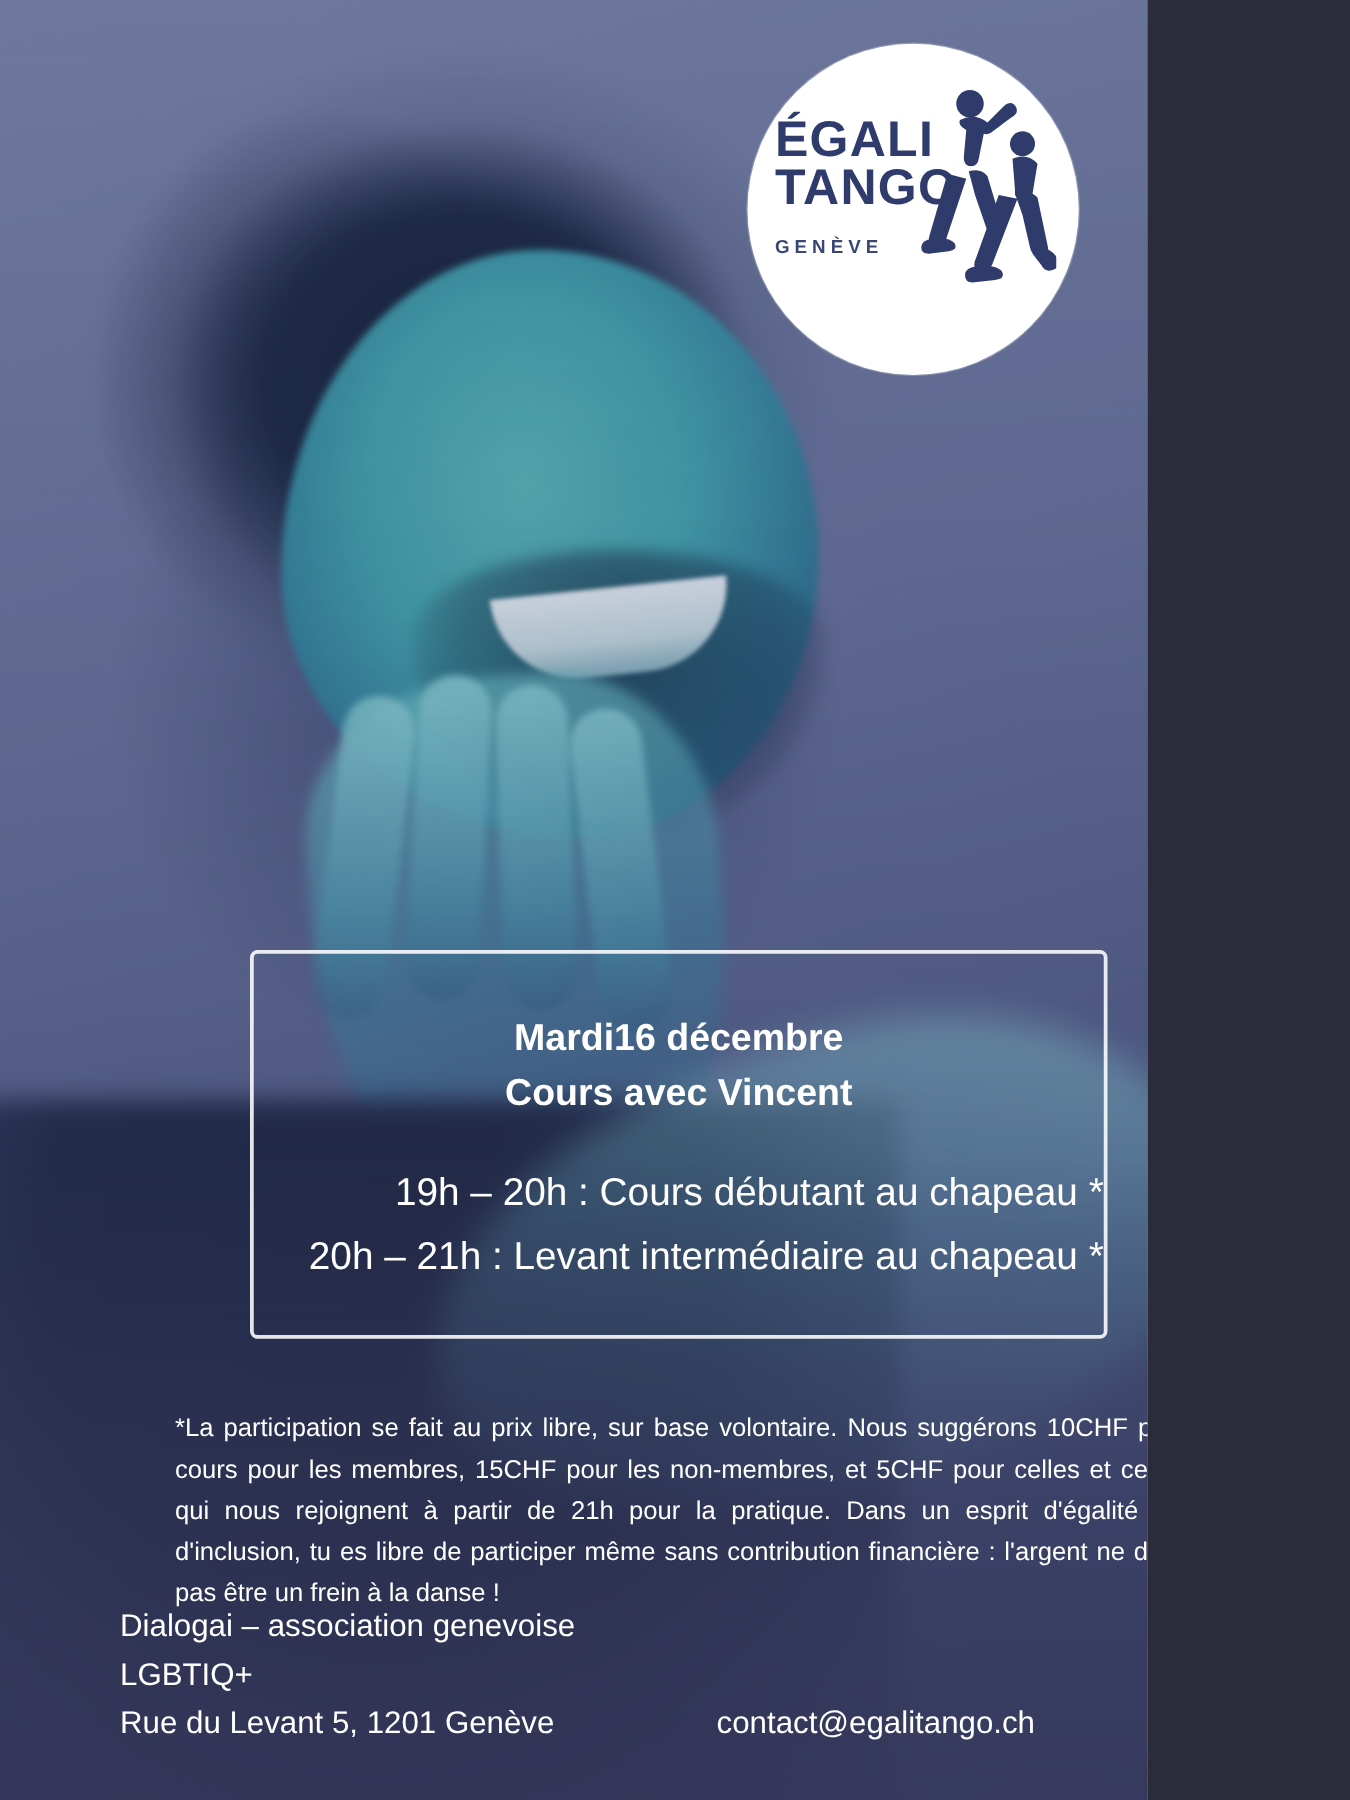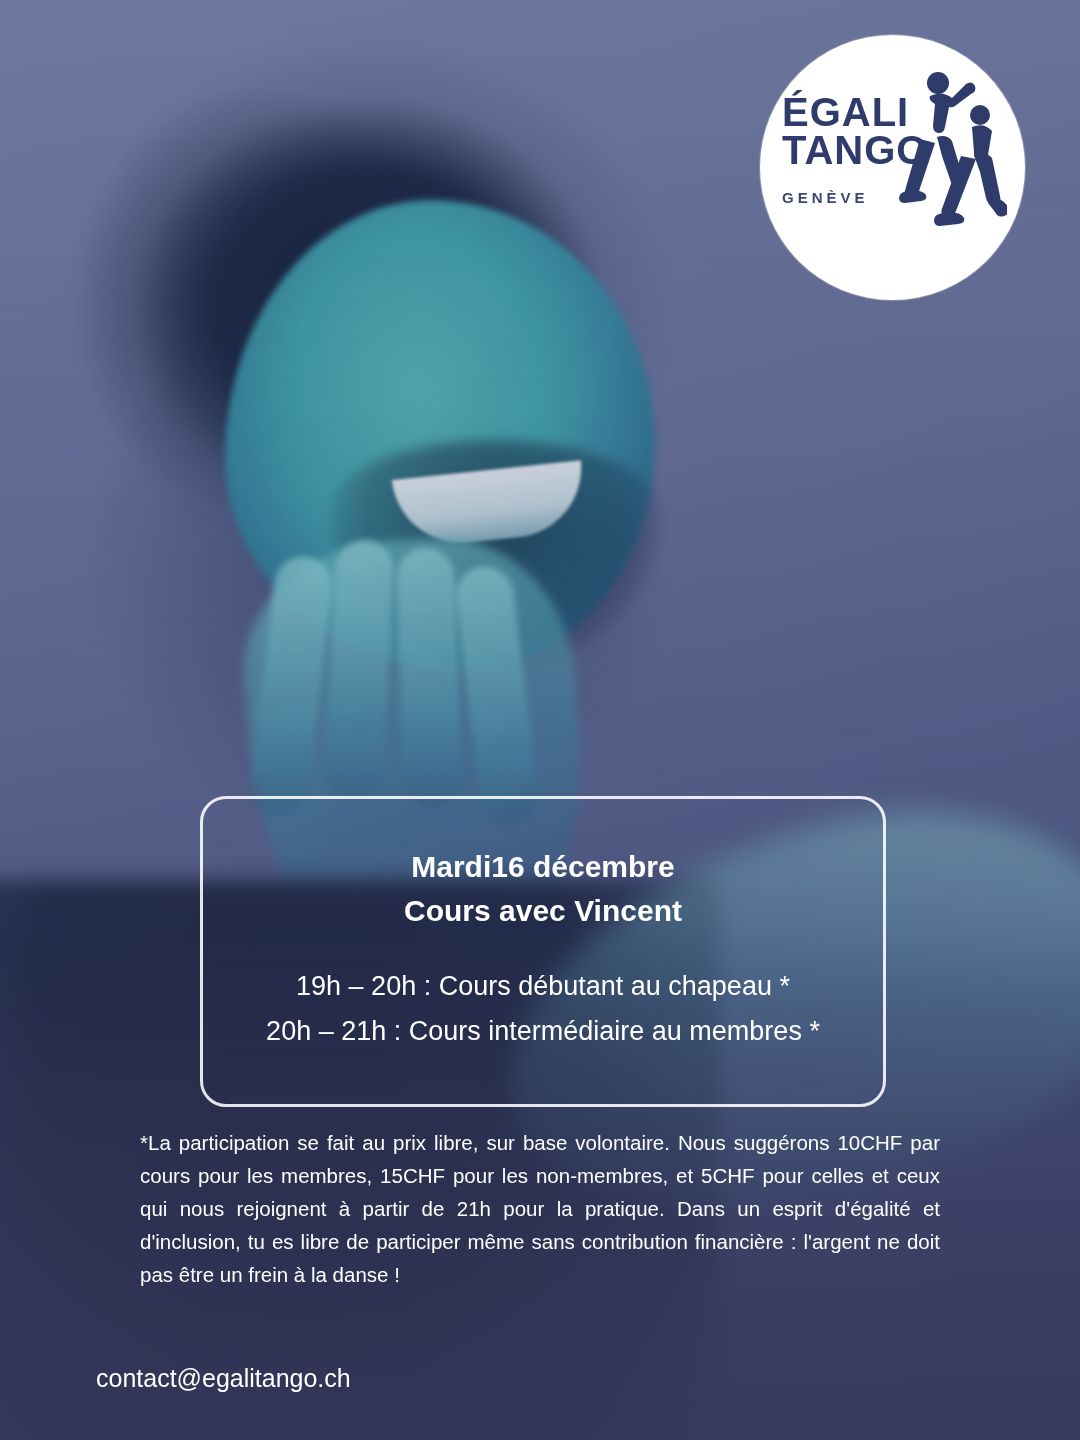--- a/index.html
+++ b/index.html
@@ -5,21 +5,21 @@
   html, body {
     margin: 0;
     padding: 0;
     background: #2b2b3a;
   }
   body {
     font-family: "Liberation Sans", sans-serif;
   }
   .poster {
     position: relative;
-    width: 1080px;
+    width: 918px;
     height: 1440px;
     overflow: hidden;
     background: #d946ef;
   }
 
   
   .photo-layer {
     position: absolute;
     inset: 0;
     background:
@@ -139,42 +139,42 @@
   }
   .logo-figs {
     position: absolute;
     right: 18px; top: 28px;
     width: 115px; height: 210px;
   }
 
   
   .card {
     position: absolute;
-    left: 200px; top: 796px;
+    left: 200px; top: 760px;
     width: 680px; height: 305px;
     border: 3px solid rgba(255,255,255,0.88);
-    border-radius: 26px;
+    border-radius: 6px;
     
     border-left-color: rgba(255,255,255,0.88);
   }
   .card-title {
     position: absolute;
     left: 0; right: 0; top: 46px;
     text-align: center;
     color: #ffffff;
     font-size: 30px;
     font-weight: 700;
     line-height: 1.45;
   }
   .sessions {
     position: absolute;
     left: 0; right: 0; top: 165px;
-    text-align: center;
-    color: #ffffff;
-    font-size: 27px;
+    text-align: right;
+    color: #ffffff;
+    font-size: 31px;
     line-height: 1.65;
     font-weight: 400;
   }
 
   
   .note {
     position: absolute;
     left: 140px; top: 1105px;
     width: 800px;
     color: #ffffff;
@@ -241,25 +241,29 @@
     </svg>
   </div>
 
   <div class="card">
     <div class="card-title">
       <div>Mardi16 décembre</div>
       <div>Cours avec Vincent</div>
     </div>
     <div class="sessions">
       <div>19h – 20h : Cours débutant au chapeau *</div>
-      <div>20h – 21h : Cours intermédiaire au membres *</div>
+      <div>20h – 21h : Levant intermédiaire au chapeau *</div>
     </div>
   </div>
 
   <p class="note">*La participation se fait au prix libre, sur base volontaire. Nous suggérons 10CHF par cours pour les membres, 15CHF pour les non-membres, et 5CHF pour celles et ceux qui nous rejoignent à partir de 21h pour la pratique. Dans un esprit d'égalité et d'inclusion, tu es libre de participer même sans contribution financière : l'argent ne doit pas être un frein à la danse !</p>
 
   <div class="footer">
+    <div class="footer-col">
+      <div>Dialogai – association genevoise LGBTIQ+</div>
+      <div>Rue du Levant 5, 1201 Genève</div>
+    </div>
     <div class="footer-col footer-right">
       <div>contact@egalitango.ch</div>
     </div>
   </div>
 
 </div>
 
 </body></html>

